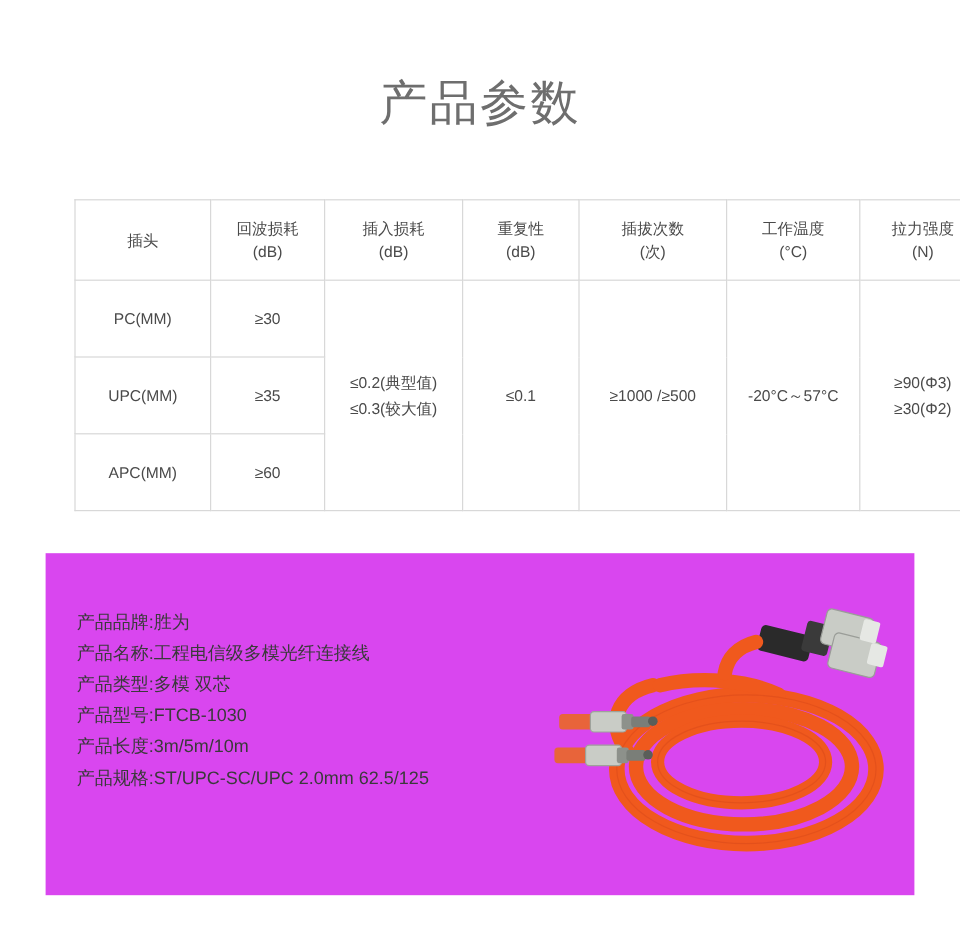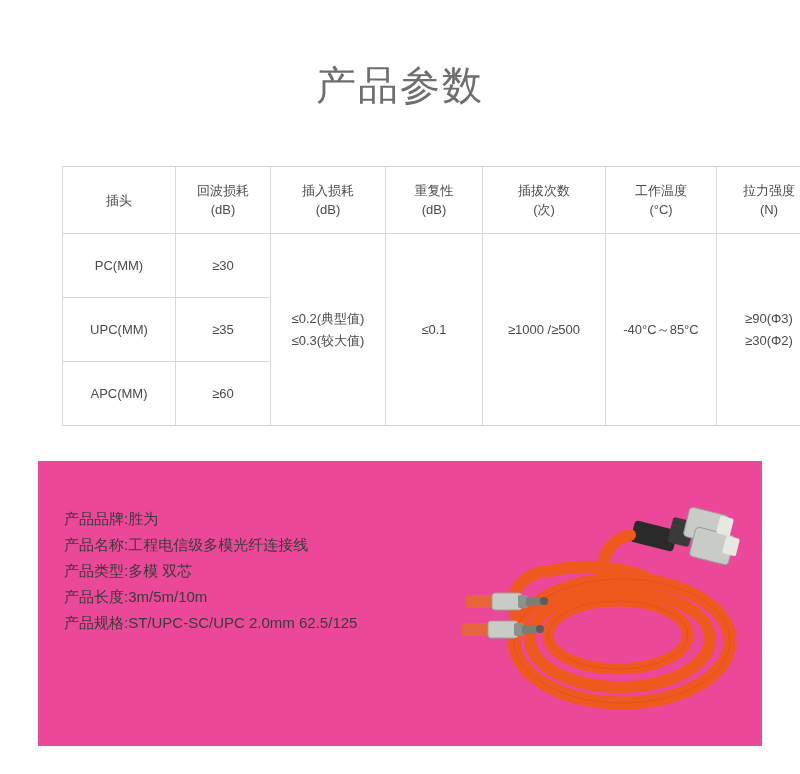--- a/index.html
+++ b/index.html
@@ -60,21 +60,21 @@
   .col4 { width: 92px; }
   .col5 { width: 118px; }
   .col6 { width: 106px; }
   .col7 { width: 100px; }
 
   .info-panel {
     position: relative;
     margin: 35px 38px 0 38px;
     width: 724px;
     height: 285px;
-    background: #ec4899;
+    background: #d946ef;
     overflow: hidden;
   }
   .info-list {
     position: absolute;
     left: 26px;
     top: 45px;
     font-size: 15px;
     line-height: 26px;
     color: #3a3a3a;
   }
@@ -132,21 +132,21 @@
       <tbody>
         <tr>
           <td>PC(MM)</td>
           <td>≥30</td>
           <td rowspan="3">
             <span>≤0.2(典型值)</span><br>
             <span>≤0.3(较大值)</span>
           </td>
           <td rowspan="3">≤0.1</td>
           <td rowspan="3">≥1000 /≥500</td>
-          <td rowspan="3">-40°C～85°C</td>
+          <td rowspan="3">-20°C～57°C</td>
           <td rowspan="3">
             <span>≥90(Φ3)</span><br>
             <span>≥30(Φ2)</span>
           </td>
         </tr>
         <tr>
           <td>UPC(MM)</td>
           <td>≥35</td>
         </tr>
         <tr>
@@ -155,20 +155,21 @@
         </tr>
       </tbody>
     </table>
   </div>
 
   <div class="info-panel">
     <div class="info-list">
       <div>产品品牌:胜为</div>
       <div>产品名称:工程电信级多模光纤连接线</div>
       <div>产品类型:多模  双芯</div>
+      <div>产品型号:FTCB-1030</div>
       <div>产品长度:3m/5m/10m</div>
       <div>产品规格:ST/UPC-SC/UPC  2.0mm  62.5/125</div>
     </div>
 
     <svg class="cable-art" viewBox="0 0 380 250">
 
       <g fill="none" stroke="#f0591d" stroke-linecap="round">
         <ellipse cx="248" cy="158" rx="108" ry="62" stroke-width="13"></ellipse>
         <ellipse cx="246" cy="156" rx="90" ry="48" stroke-width="12"></ellipse>
         <ellipse cx="244" cy="152" rx="70" ry="34" stroke-width="11"></ellipse>

